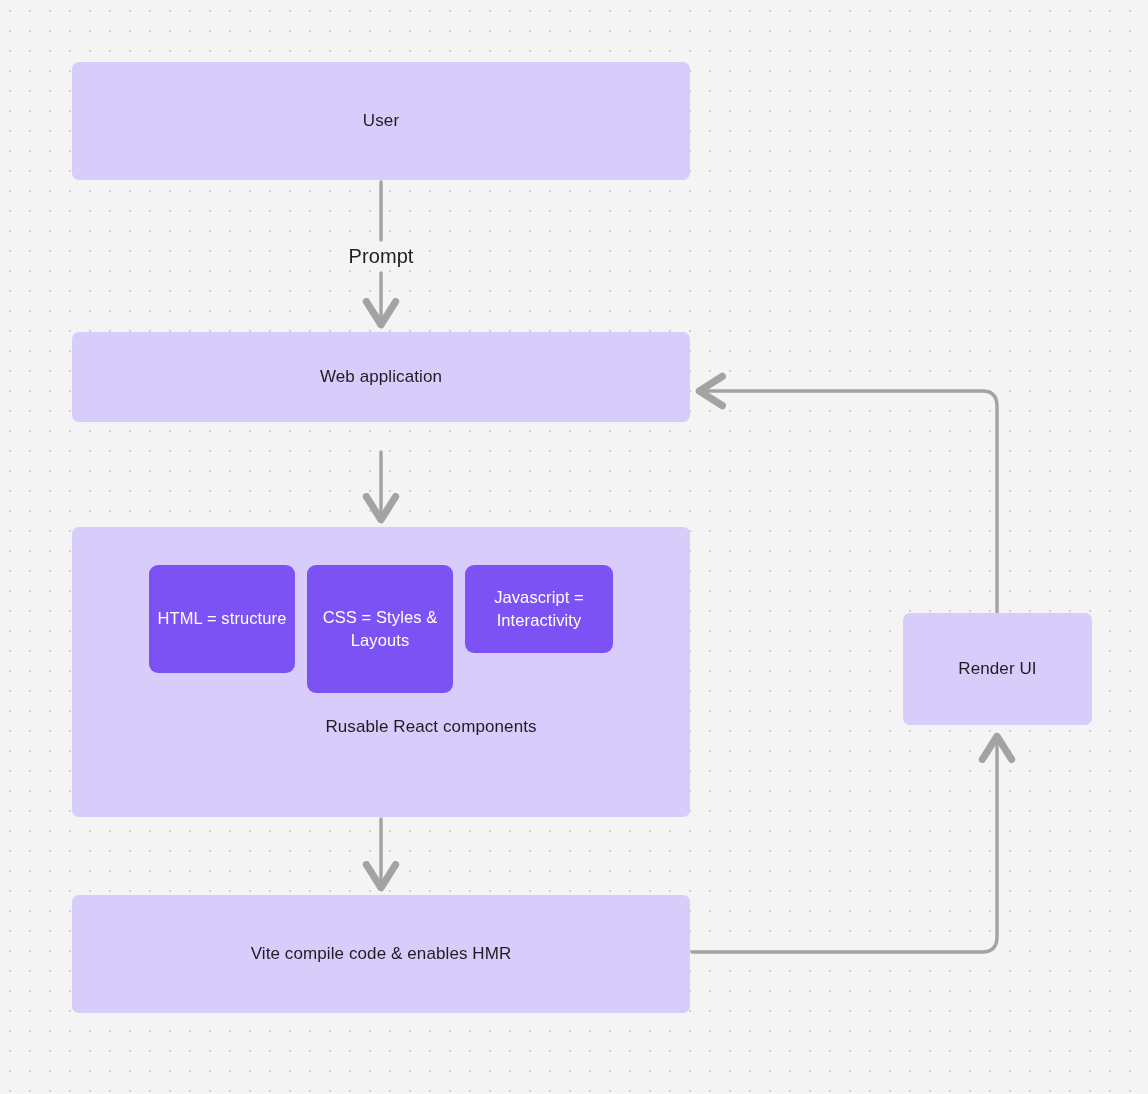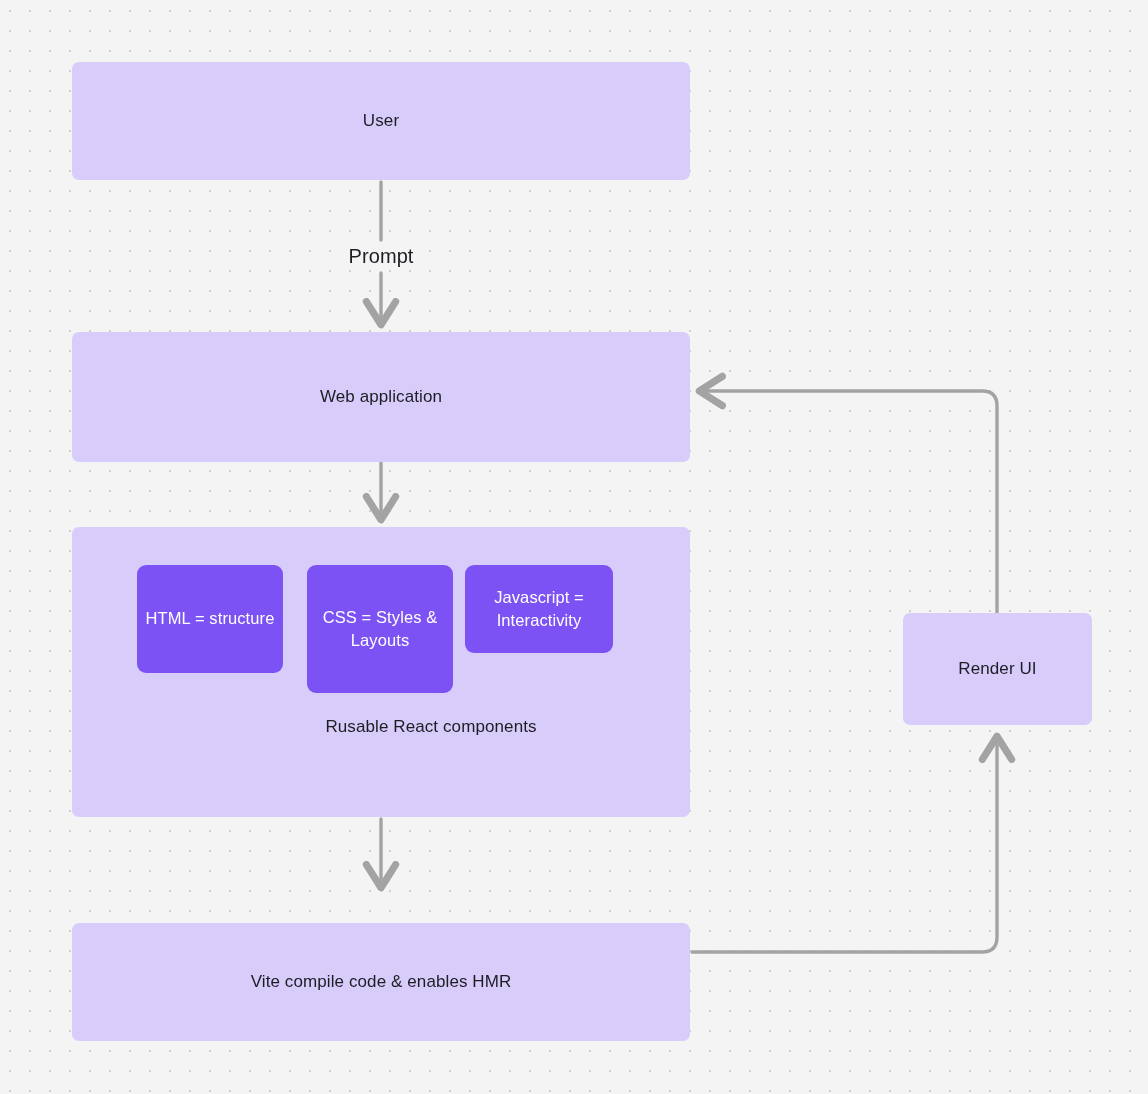--- a/index.html
+++ b/index.html
@@ -46,44 +46,44 @@
   .node-label {
     font-size: 17px;
     line-height: 1.35;
     color: #1f1d23;
     text-align: center;
     letter-spacing: 0.1px;
   }
 
   
   #node-user      { left: 72px;  top: 62px;  width: 618px; height: 118px; }
-  #node-webapp    { left: 72px;  top: 332px; width: 618px; height: 130px; }
+  #node-webapp    { left: 72px;  top: 332px; width: 618px; height: 90px; }
   #node-components{ left: 72px;  top: 527px; width: 618px; height: 290px;
                     display: block; }
-  #node-vite      { left: 72px;  top: 895px; width: 618px; height: 118px; margin-top: 28px; }
+  #node-vite      { left: 72px;  top: 895px; width: 618px; height: 118px; }
   #node-render    { left: 903px; top: 613px; width: 189px; height: 112px; }
 
   
   .subnode {
     position: absolute;
     box-sizing: border-box;
     background: #7c52f4;
     border-radius: 9px;
     display: flex;
     align-items: center;
     justify-content: center;
   }
   .subnode-label {
     font-size: 16.5px;
     line-height: 1.42;
     color: #ffffff;
     text-align: center;
     letter-spacing: 0.1px;
   }
-  #sub-html { left: 65px;  top: 38px; width: 146px; height: 108px; }
+  #sub-html { left: 77px;  top: 38px; width: 146px; height: 108px; }
   #sub-css  { left: 235px; top: 38px; width: 146px; height: 128px; }
   #sub-js   { left: 393px; top: 38px; width: 148px; height: 88px; }
 
   #components-caption {
     position: absolute;
     left: 0;
     top: 190px;
     width: 718px;
     text-align: center;
     font-size: 17px;

